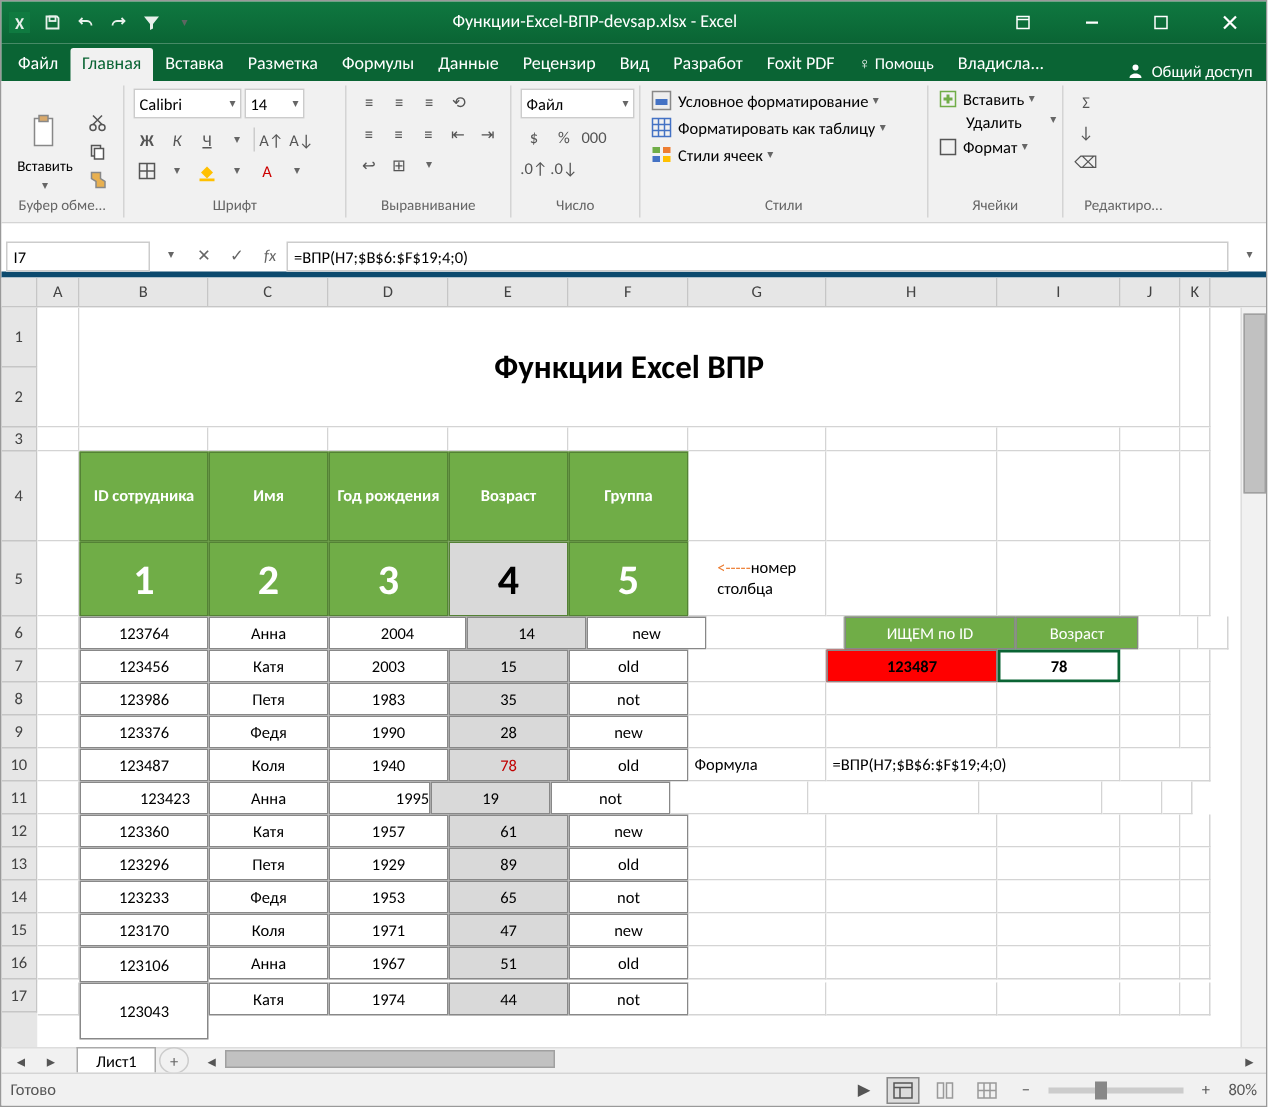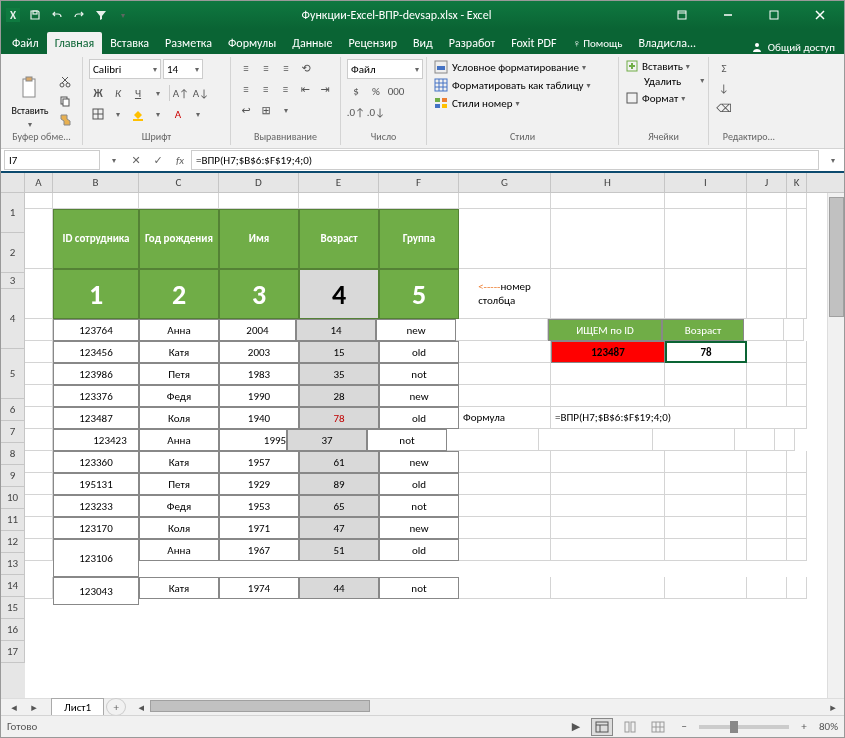--- a/index.html
+++ b/index.html
@@ -23,21 +23,21 @@
 .bigbtn .ic{width:28px;height:28px;display:flex;align-items:center;justify-content:center}
 .minibtns{display:flex;flex-direction:column;gap:1px;justify-content:center}
 .minibtn{width:20px;height:18px;display:flex;align-items:center;justify-content:center;cursor:pointer}
 .fontrow{display:flex;gap:2px;align-items:center;margin-bottom:2px}
 .sel{background:#fff;border:1px solid #ccc;height:20px;padding:0 3px;cursor:pointer;display:flex;align-items:center;gap:3px}
 .selfont{width:72px}
 .selsize{width:40px}
 .iconrow{display:flex;gap:2px;align-items:center}
 .ribic{width:18px;height:18px;display:flex;align-items:center;justify-content:center;cursor:pointer;color:#555}
 .carets{font-size:8px;color:#666}
-.formulabar{height:24px;background:#fff;border-bottom:2px solid #0c4a6e;display:flex;align-items:center}
+.formulabar{height:36px;background:#fff;border-bottom:4px solid #0c4a6e;display:flex;align-items:flex-end}
 .namebox{width:96px;border:1px solid #ccc;height:20px;padding:0 4px;margin:0 3px;background:#fff}
 .fbbtn{width:22px;height:22px;display:flex;align-items:center;justify-content:center;cursor:pointer;color:#666}
 .fbfx{font-style:italic}
 .formulain{flex:1;border:1px solid #ccc;height:20px;padding:0 4px;margin-right:3px;background:#fff}
 .grid{flex:1;display:flex;flex-direction:column;overflow:hidden;position:relative}
 .colhdr{height:20px;display:flex;background:#e6e6e6;border-bottom:1px solid #c6c6c6}
 .corner{width:24px;background:#e6e6e6;border-right:1px solid #c6c6c6}
 .ch{background:#e6e6e6;border-right:1px solid #c6c6c6;display:flex;align-items:center;justify-content:center;color:#444;font-size:11px}
 .body{flex:1;display:flex;overflow:hidden}
 .rowhdrs{width:24px;background:#e6e6e6}
@@ -304,21 +304,21 @@
             <span>Форматировать как таблицу</span>
             <span class="carets">▾</span>
           </div>
       <div style="display:flex;align-items:center;gap:3px;cursor:pointer">
             <svg width="16" height="16" viewBox="0 0 16 16">
               <rect x="2" y="3" width="5" height="4" fill="#70ad47"></rect>
               <rect x="9" y="3" width="5" height="4" fill="#ed7d31"></rect>
               <rect x="2" y="9" width="5" height="4" fill="#4472c4"></rect>
               <rect x="9" y="9" width="5" height="4" fill="#ffc000"></rect>
             </svg>
-            <span>Стили номер</span>
+            <span>Стили ячеек</span>
             <span class="carets">▾</span>
           </div>
     </div>
     <div class="rglabel">Стили</div>
   </div>
 
   <div class="rgroup" style="width:90px">
     <div style="display:flex;flex-direction:column;gap:2px;font-size:11px">
       <div style="display:flex;align-items:center;gap:3px;cursor:pointer">
             <svg width="14" height="14" viewBox="0 0 14 14" fill="none" stroke="#70ad47">
@@ -399,37 +399,42 @@
           <div class="rh" style="height: 22px;">11</div>
           <div class="rh" style="height: 22px;">12</div>
           <div class="rh" style="height: 22px;">13</div>
           <div class="rh" style="height: 22px;">14</div>
           <div class="rh" style="height: 22px;">15</div>
           <div class="rh" style="height: 22px;">16</div>
           <div class="rh" style="height: 22px;">17</div>
         </div>
     <div class="sheet" id="sheet">
           <div class="row">
+            <div class="cell " style="width: 28px; height: 80px;"></div>
+            <div class="cell merge-title" style="width: 734px; height: 80px;">Функции Excel ВПР</div>
+            <div class="cell " style="width: 20px; height: 80px;"></div>
+          </div>
+          <div class="row">
             <div class="cell " style="width: 28px; height: 16px;"></div>
             <div class="cell " style="width: 86px; height: 16px;"></div>
             <div class="cell " style="width: 80px; height: 16px;"></div>
             <div class="cell " style="width: 80px; height: 16px;"></div>
             <div class="cell " style="width: 80px; height: 16px;"></div>
             <div class="cell " style="width: 80px; height: 16px;"></div>
             <div class="cell " style="width: 92px; height: 16px;"></div>
             <div class="cell " style="width: 114px; height: 16px;"></div>
             <div class="cell " style="width: 82px; height: 16px;"></div>
             <div class="cell " style="width: 40px; height: 16px;"></div>
             <div class="cell " style="width: 20px; height: 16px;"></div>
           </div>
           <div class="row">
             <div class="cell " style="width: 28px; height: 60px;"></div>
             <div class="cell hdrcell" style="width: 86px; height: 60px; border: 1px solid rgb(84, 130, 53);">ID сотрудника</div>
+            <div class="cell hdrcell" style="width: 80px; height: 60px; border: 1px solid rgb(84, 130, 53);">Имя</div>
             <div class="cell hdrcell" style="width: 80px; height: 60px; border: 1px solid rgb(84, 130, 53);">Год рождения</div>
-            <div class="cell hdrcell" style="width: 80px; height: 60px; border: 1px solid rgb(84, 130, 53);">Имя</div>
             <div class="cell hdrcell" style="width: 80px; height: 60px; border: 1px solid rgb(84, 130, 53);">Возраст</div>
             <div class="cell hdrcell" style="width: 80px; height: 60px; border: 1px solid rgb(84, 130, 53);">Группа</div>
             <div class="cell " style="width: 92px; height: 60px;"></div>
             <div class="cell " style="width: 114px; height: 60px;"></div>
             <div class="cell " style="width: 82px; height: 60px;"></div>
             <div class="cell " style="width: 40px; height: 60px;"></div>
             <div class="cell " style="width: 20px; height: 60px;"></div>
           </div>
           <div class="row">
             <div class="cell " style="width: 28px; height: 50px;"></div>
@@ -446,21 +451,21 @@
             </div>
             <div class="cell " style="width: 114px; height: 50px;"></div>
             <div class="cell " style="width: 82px; height: 50px;"></div>
             <div class="cell " style="width: 40px; height: 50px;"></div>
             <div class="cell " style="width: 20px; height: 50px;"></div>
           </div>
           <div class="row">
             <div class="cell " style="width: 28px; height: 22px;"></div>
             <div class="cell dcell" style="width: 86px; height: 22px;">123764</div>
             <div class="cell dcell" style="width: 80px; height: 22px;">Анна</div>
-            <div class="cell dcell" style="width: 77px; height: 22px;">2004</div>
+            <div class="cell dcell" style="width: 92px; height: 22px;">2004</div>
             <div class="cell dcell greycell" style="width: 80px; height: 22px;">14</div>
             <div class="cell dcell" style="width: 80px; height: 22px;">new</div>
             <div class="cell " style="width: 92px; height: 22px; justify-content: flex-start; padding-left: 4px;"></div>
             <div class="cell greenhdr2" style="width: 114px; height: 22px;">ИЩЕМ по ID</div>
             <div class="cell greenhdr2" style="width: 82px; height: 22px;">Возраст</div>
             <div class="cell " style="width: 40px; height: 22px;"></div>
             <div class="cell " style="width: 20px; height: 22px;"></div>
           </div>
           <div class="row">
             <div class="cell " style="width: 28px; height: 22px;"></div>
@@ -510,21 +515,21 @@
             <div class="cell dcell" style="width: 80px; height: 22px;">old</div>
             <div class="cell " style="width: 92px; height: 22px; justify-content: flex-start; padding-left: 4px;">Формула</div>
             <div class="cell " style="width: 196px; height: 22px; justify-content: flex-start; padding-left: 4px;">=ВПР(H7;$B$6:$F$19;4;0)</div>
             <div class="cell " style="width: 60px; height: 22px;"></div>
           </div>
           <div class="row">
             <div class="cell " style="width: 28px; height: 22px;"></div>
             <div class="cell dcell" style="width: 86px; height: 22px; padding-left: 28px;">123423</div>
             <div class="cell dcell" style="width: 80px; height: 22px;">Анна</div>
             <div class="cell dcell" style="width: 68px; height: 22px; padding-left: 44px;">1995</div>
-            <div class="cell dcell greycell" style="width: 80px; height: 22px;">37</div>
+            <div class="cell dcell greycell" style="width: 80px; height: 22px;">19</div>
             <div class="cell dcell" style="width: 80px; height: 22px;">not</div>
             <div class="cell " style="width: 92px; height: 22px; justify-content: flex-start; padding-left: 4px;"></div>
             <div class="cell " style="width: 114px; height: 22px;"></div>
             <div class="cell " style="width: 82px; height: 22px;"></div>
             <div class="cell " style="width: 40px; height: 22px;"></div>
             <div class="cell " style="width: 20px; height: 22px;"></div>
           </div>
           <div class="row">
             <div class="cell " style="width: 28px; height: 22px;"></div>
             <div class="cell dcell" style="width: 86px; height: 22px; text-align: right;">123360</div>
@@ -533,21 +538,21 @@
             <div class="cell dcell greycell" style="width: 80px; height: 22px;">61</div>
             <div class="cell dcell" style="width: 80px; height: 22px;">new</div>
             <div class="cell " style="width: 92px; height: 22px; justify-content: flex-start; padding-left: 4px;"></div>
             <div class="cell " style="width: 114px; height: 22px;"></div>
             <div class="cell " style="width: 82px; height: 22px;"></div>
             <div class="cell " style="width: 40px; height: 22px;"></div>
             <div class="cell " style="width: 20px; height: 22px;"></div>
           </div>
           <div class="row">
             <div class="cell " style="width: 28px; height: 22px;"></div>
-            <div class="cell dcell" style="width: 86px; height: 22px;">195131</div>
+            <div class="cell dcell" style="width: 86px; height: 22px;">123296</div>
             <div class="cell dcell" style="width: 80px; height: 22px;">Петя</div>
             <div class="cell dcell" style="width: 80px; height: 22px;">1929</div>
             <div class="cell dcell greycell" style="width: 80px; height: 22px;">89</div>
             <div class="cell dcell" style="width: 80px; height: 22px;">old</div>
             <div class="cell " style="width: 92px; height: 22px; justify-content: flex-start; padding-left: 4px;"></div>
             <div class="cell " style="width: 114px; height: 22px;"></div>
             <div class="cell " style="width: 82px; height: 22px;"></div>
             <div class="cell " style="width: 40px; height: 22px;"></div>
             <div class="cell " style="width: 20px; height: 22px;"></div>
           </div>
@@ -572,34 +577,34 @@
             <div class="cell dcell greycell" style="width: 80px; height: 22px;">47</div>
             <div class="cell dcell" style="width: 80px; height: 22px;">new</div>
             <div class="cell " style="width: 92px; height: 22px; justify-content: flex-start; padding-left: 4px;"></div>
             <div class="cell " style="width: 114px; height: 22px;"></div>
             <div class="cell " style="width: 82px; height: 22px;"></div>
             <div class="cell " style="width: 40px; height: 22px;"></div>
             <div class="cell " style="width: 20px; height: 22px;"></div>
           </div>
           <div class="row">
             <div class="cell " style="width: 28px; height: 22px;"></div>
-            <div class="cell dcell" style="width: 86px; height: 38px; text-align: right;">123106</div>
+            <div class="cell dcell" style="width: 86px; height: 24px; text-align: right;">123106</div>
             <div class="cell dcell" style="width: 80px; height: 22px;">Анна</div>
             <div class="cell dcell" style="width: 80px; height: 22px;">1967</div>
             <div class="cell dcell greycell" style="width: 80px; height: 22px;">51</div>
             <div class="cell dcell" style="width: 80px; height: 22px;">old</div>
             <div class="cell " style="width: 92px; height: 22px; justify-content: flex-start; padding-left: 4px;"></div>
             <div class="cell " style="width: 114px; height: 22px;"></div>
             <div class="cell " style="width: 82px; height: 22px;"></div>
             <div class="cell " style="width: 40px; height: 22px;"></div>
             <div class="cell " style="width: 20px; height: 22px;"></div>
           </div>
           <div class="row">
             <div class="cell " style="width: 28px; height: 22px;"></div>
-            <div class="cell dcell" style="width: 86px; height: 28px;">123043</div>
+            <div class="cell dcell" style="width: 86px; height: 38px;">123043</div>
             <div class="cell dcell" style="width: 80px; height: 22px;">Катя</div>
             <div class="cell dcell" style="width: 80px; height: 22px;">1974</div>
             <div class="cell dcell greycell" style="width: 80px; height: 22px;">44</div>
             <div class="cell dcell" style="width: 80px; height: 22px;">not</div>
             <div class="cell " style="width: 92px; height: 22px; justify-content: flex-start; padding-left: 4px;"></div>
             <div class="cell " style="width: 114px; height: 22px;"></div>
             <div class="cell " style="width: 82px; height: 22px;"></div>
             <div class="cell " style="width: 40px; height: 22px;"></div>
             <div class="cell " style="width: 20px; height: 22px;"></div>
           </div>

